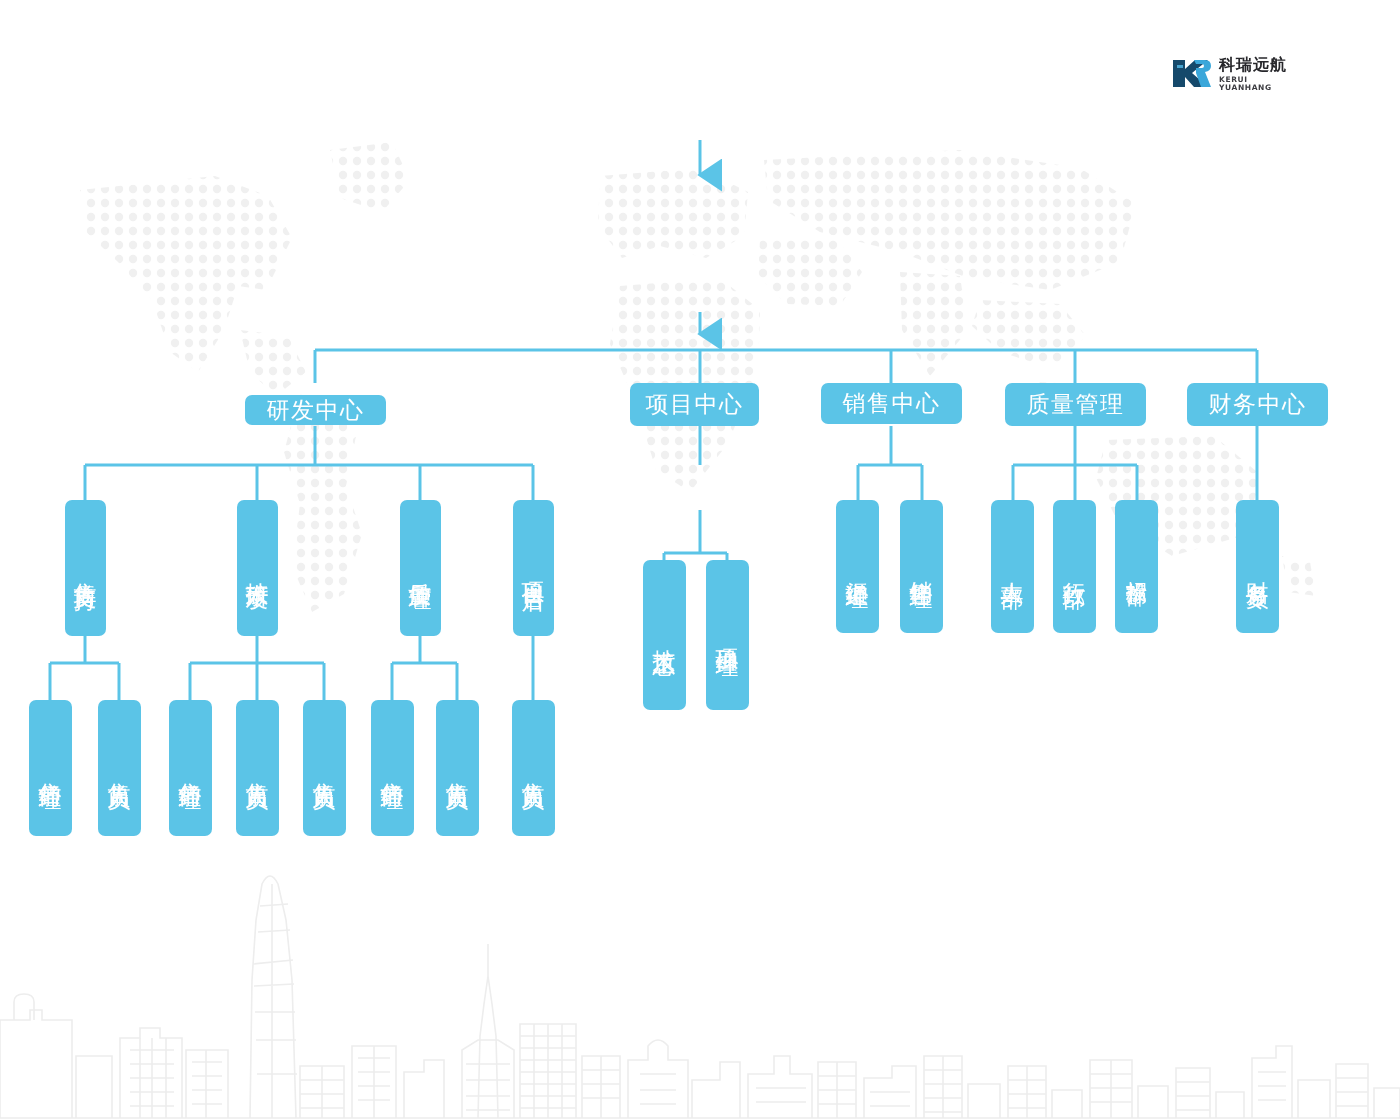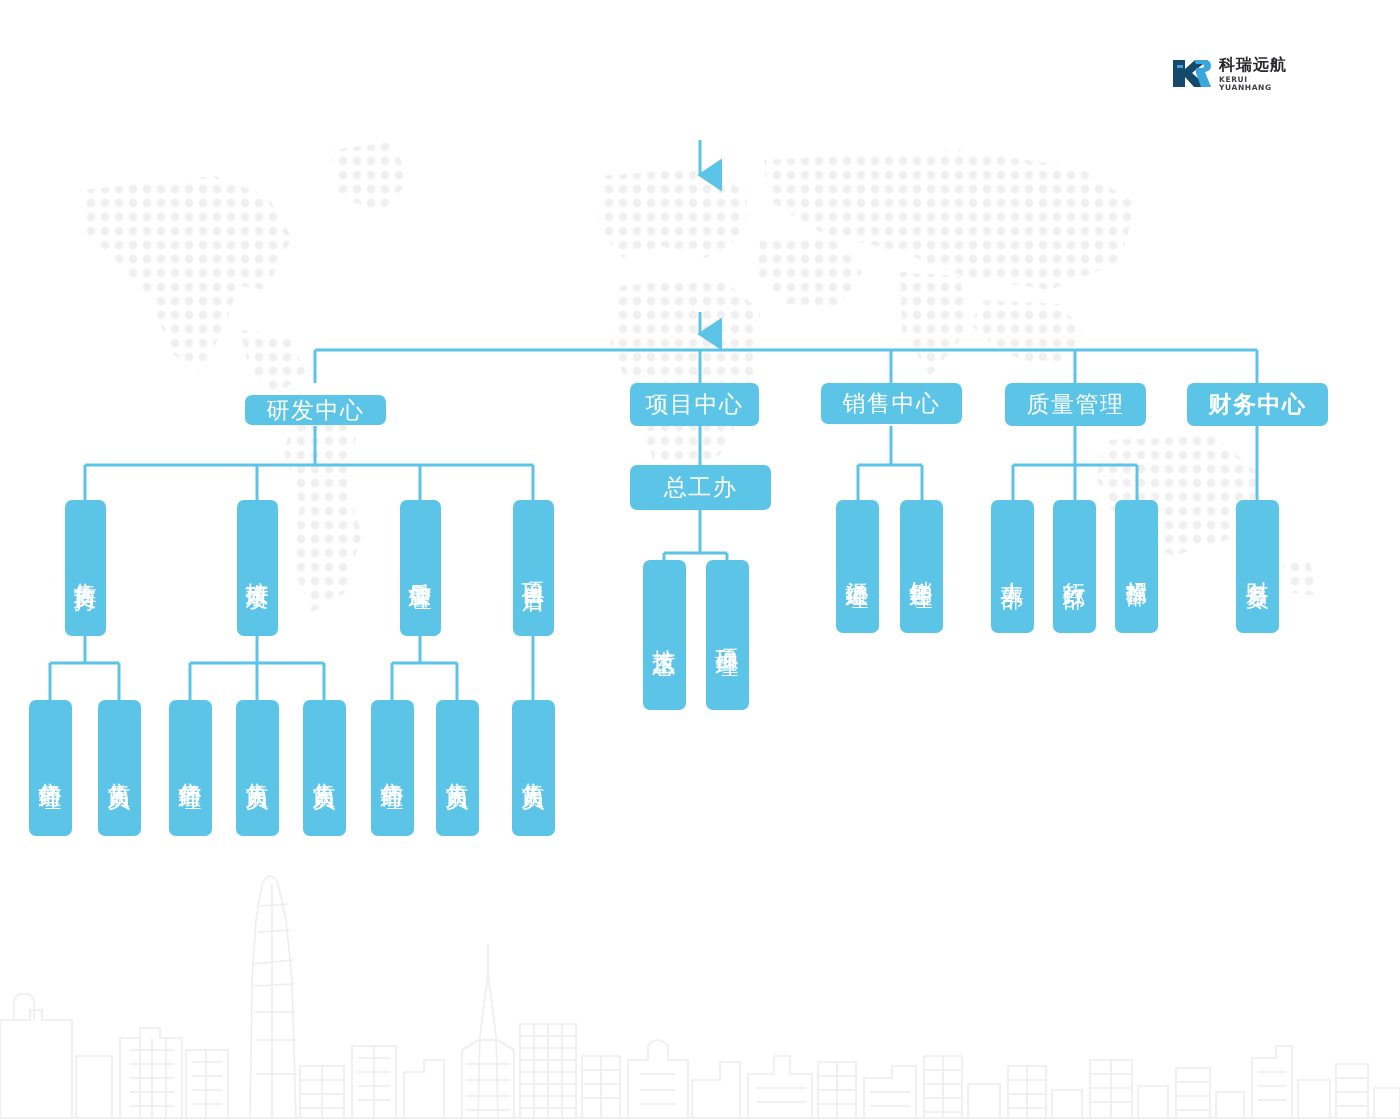--- a/index.html
+++ b/index.html
@@ -307,31 +307,30 @@
 
 
   <div class="node h" style="left:245px; top:383px; width:141px; height:30px;margin-top:12px;">研发中心</div>
 
   <div class="node h" style="left:630px; top:383px; width:129px; height:43px;">项目中心</div>
 
   <div class="node h" style="left:821px; top:383px; width:141px; height:41px;">销售中心</div>
 
   <div class="node h" style="left:1005px; top:383px; width:141px; height:43px;">质量管理</div>
 
-  <div class="node h" style="left:1187px; top:383px; width:141px; height:43px;font-weight:bold;">财务中心</div>
+  <div class="node h" style="left:1187px; top:383px; width:141px; height:43px;">财务中心</div>
 
   <div class="node v" style="left:65px; top:500px; width:41px; height:136px;">售前支持</div>
 
   <div class="node v" style="left:237px; top:500px; width:41px; height:136px;">技术研发</div>
 
   <div class="node v" style="left:400px; top:500px; width:41px; height:136px;">质量管理</div>
 
   <div class="node v" style="left:513px; top:500px; width:41px; height:136px;">项目售后</div>
 
-  <div class="node h" style="left:630px; top:465px; width:141px; height:45px;">总工办</div>
 
   <div class="node v" style="left:836px; top:500px; width:43px; height:133px;">渠道经理</div>
 
   <div class="node v" style="left:900px; top:500px; width:43px; height:133px;">销售经理</div>
 
   <div class="node v" style="left:991px; top:500px; width:43px; height:133px;">人事部</div>
 
   <div class="node v" style="left:1053px; top:500px; width:43px; height:133px;">行政部</div>
 
   <div class="node v small" style="left:1115px; top:500px; width:43px; height:133px;">招投标部</div>

